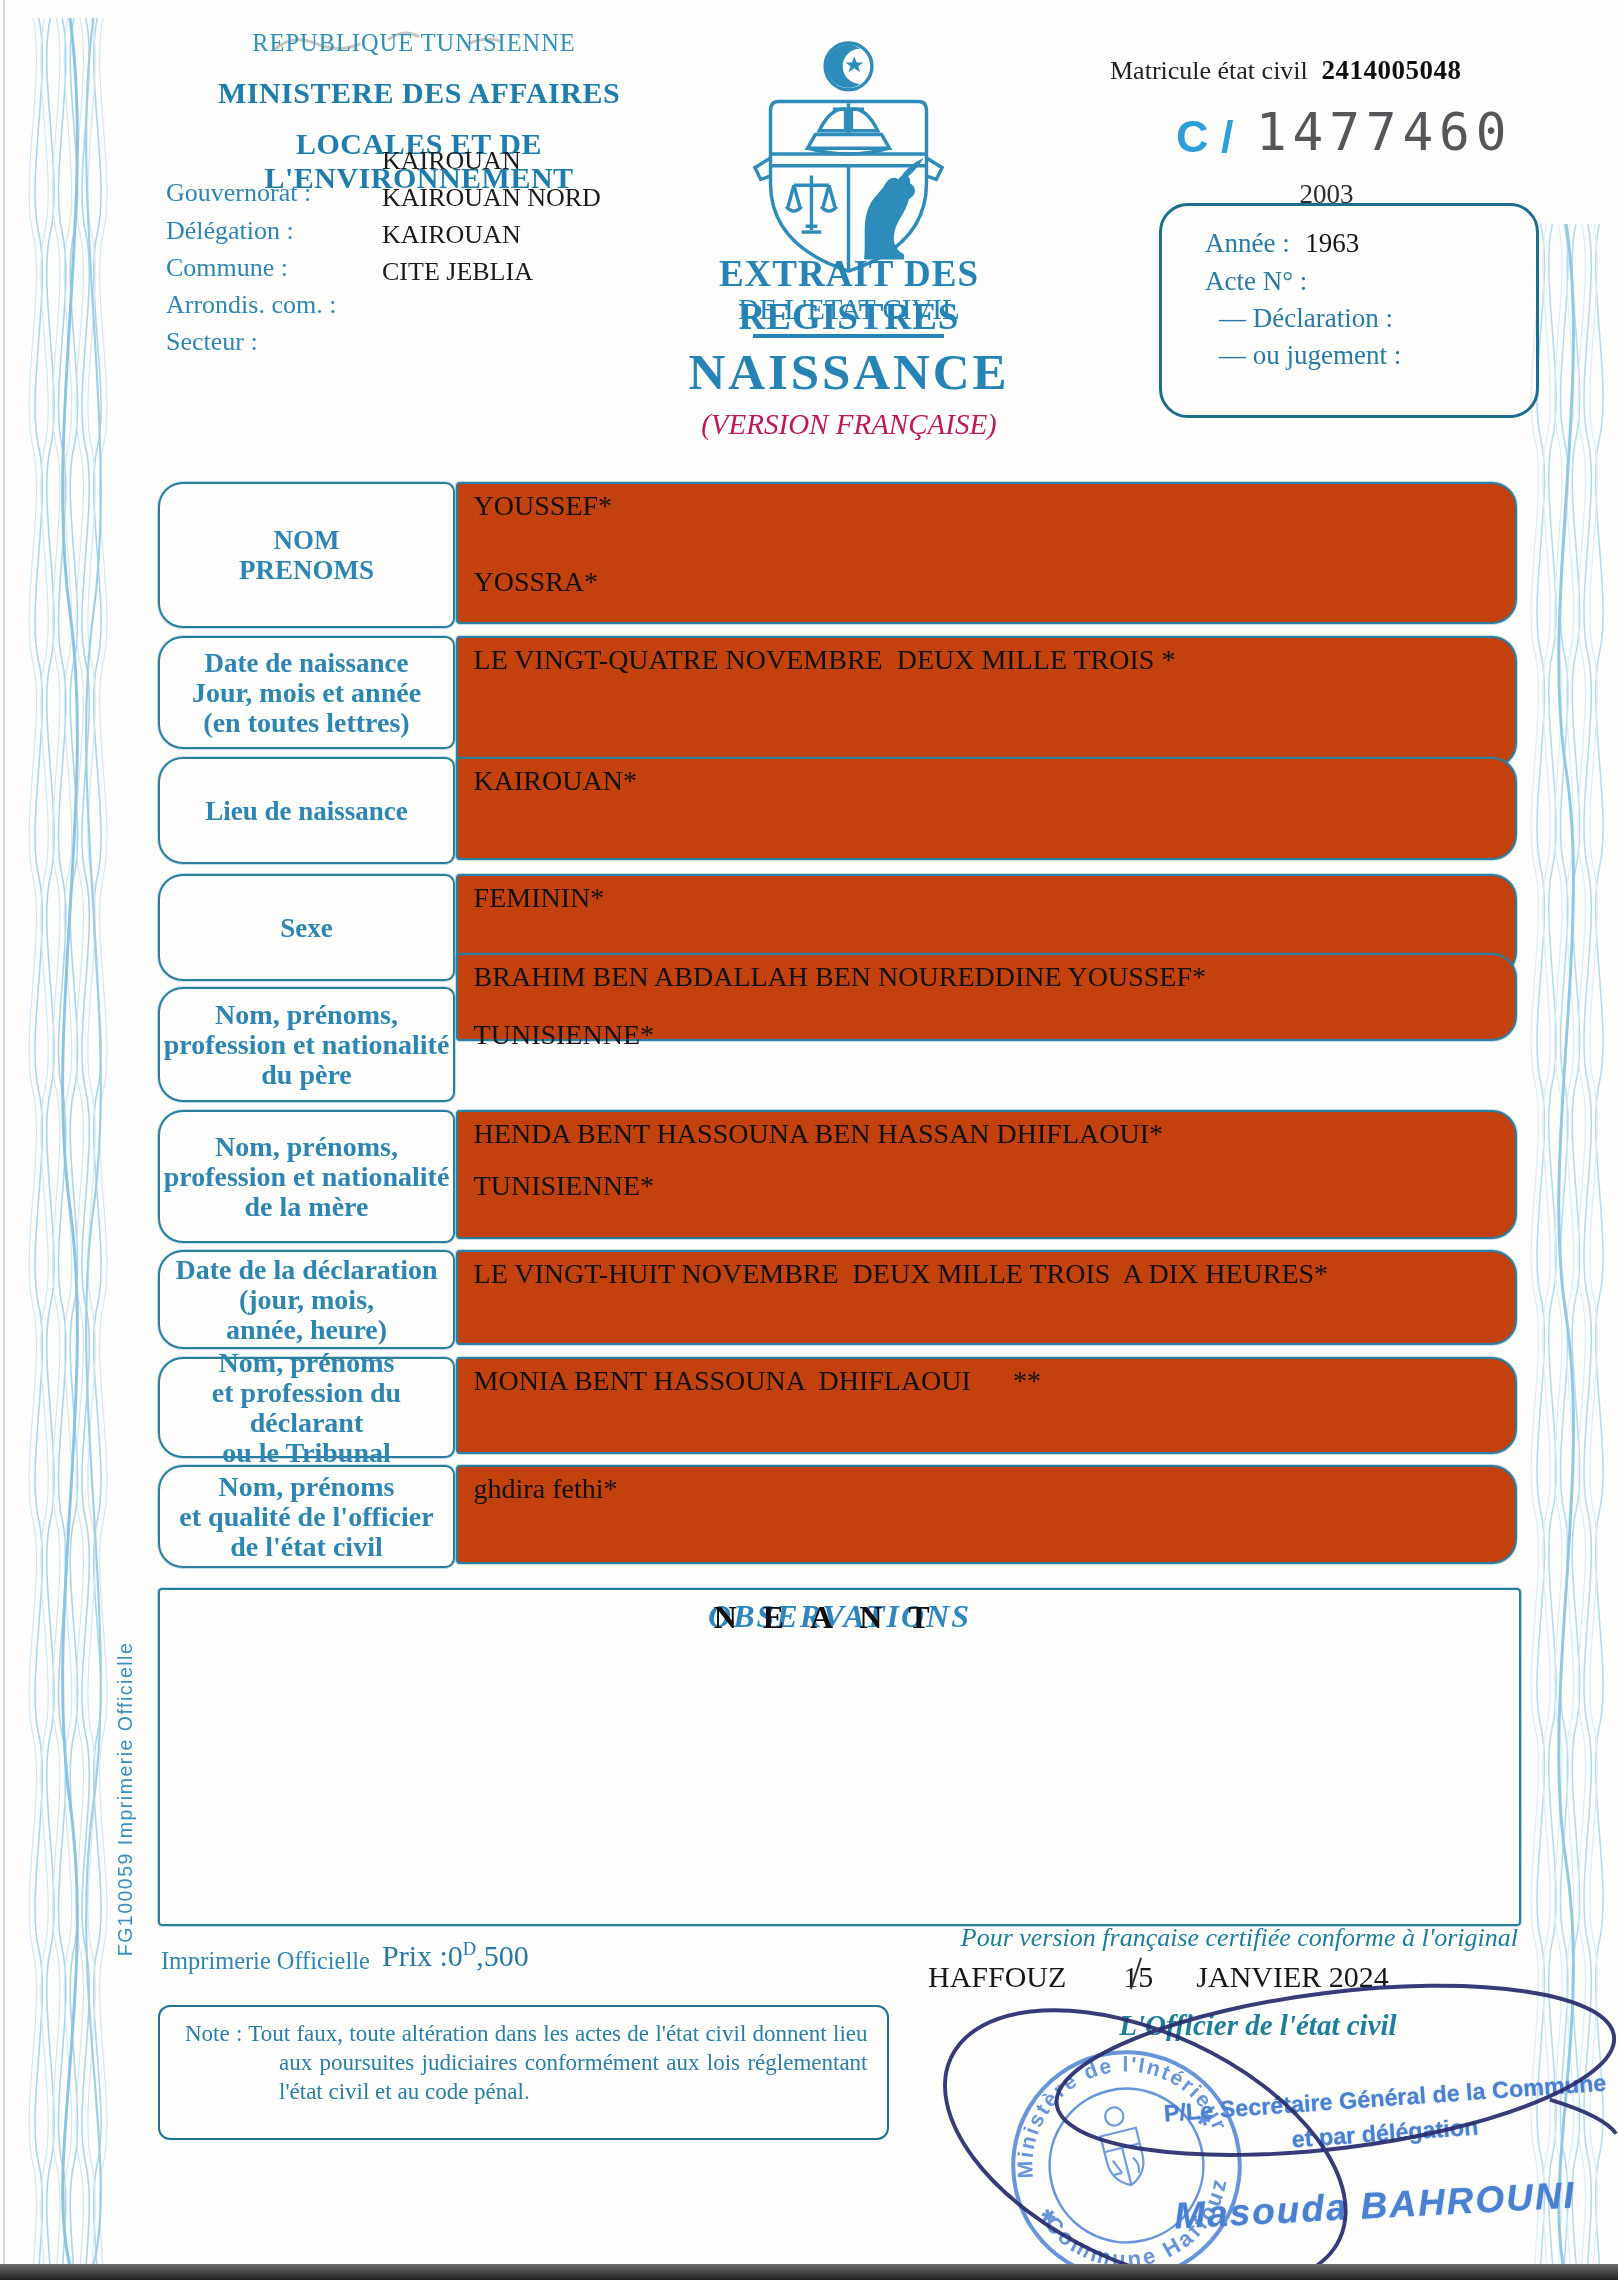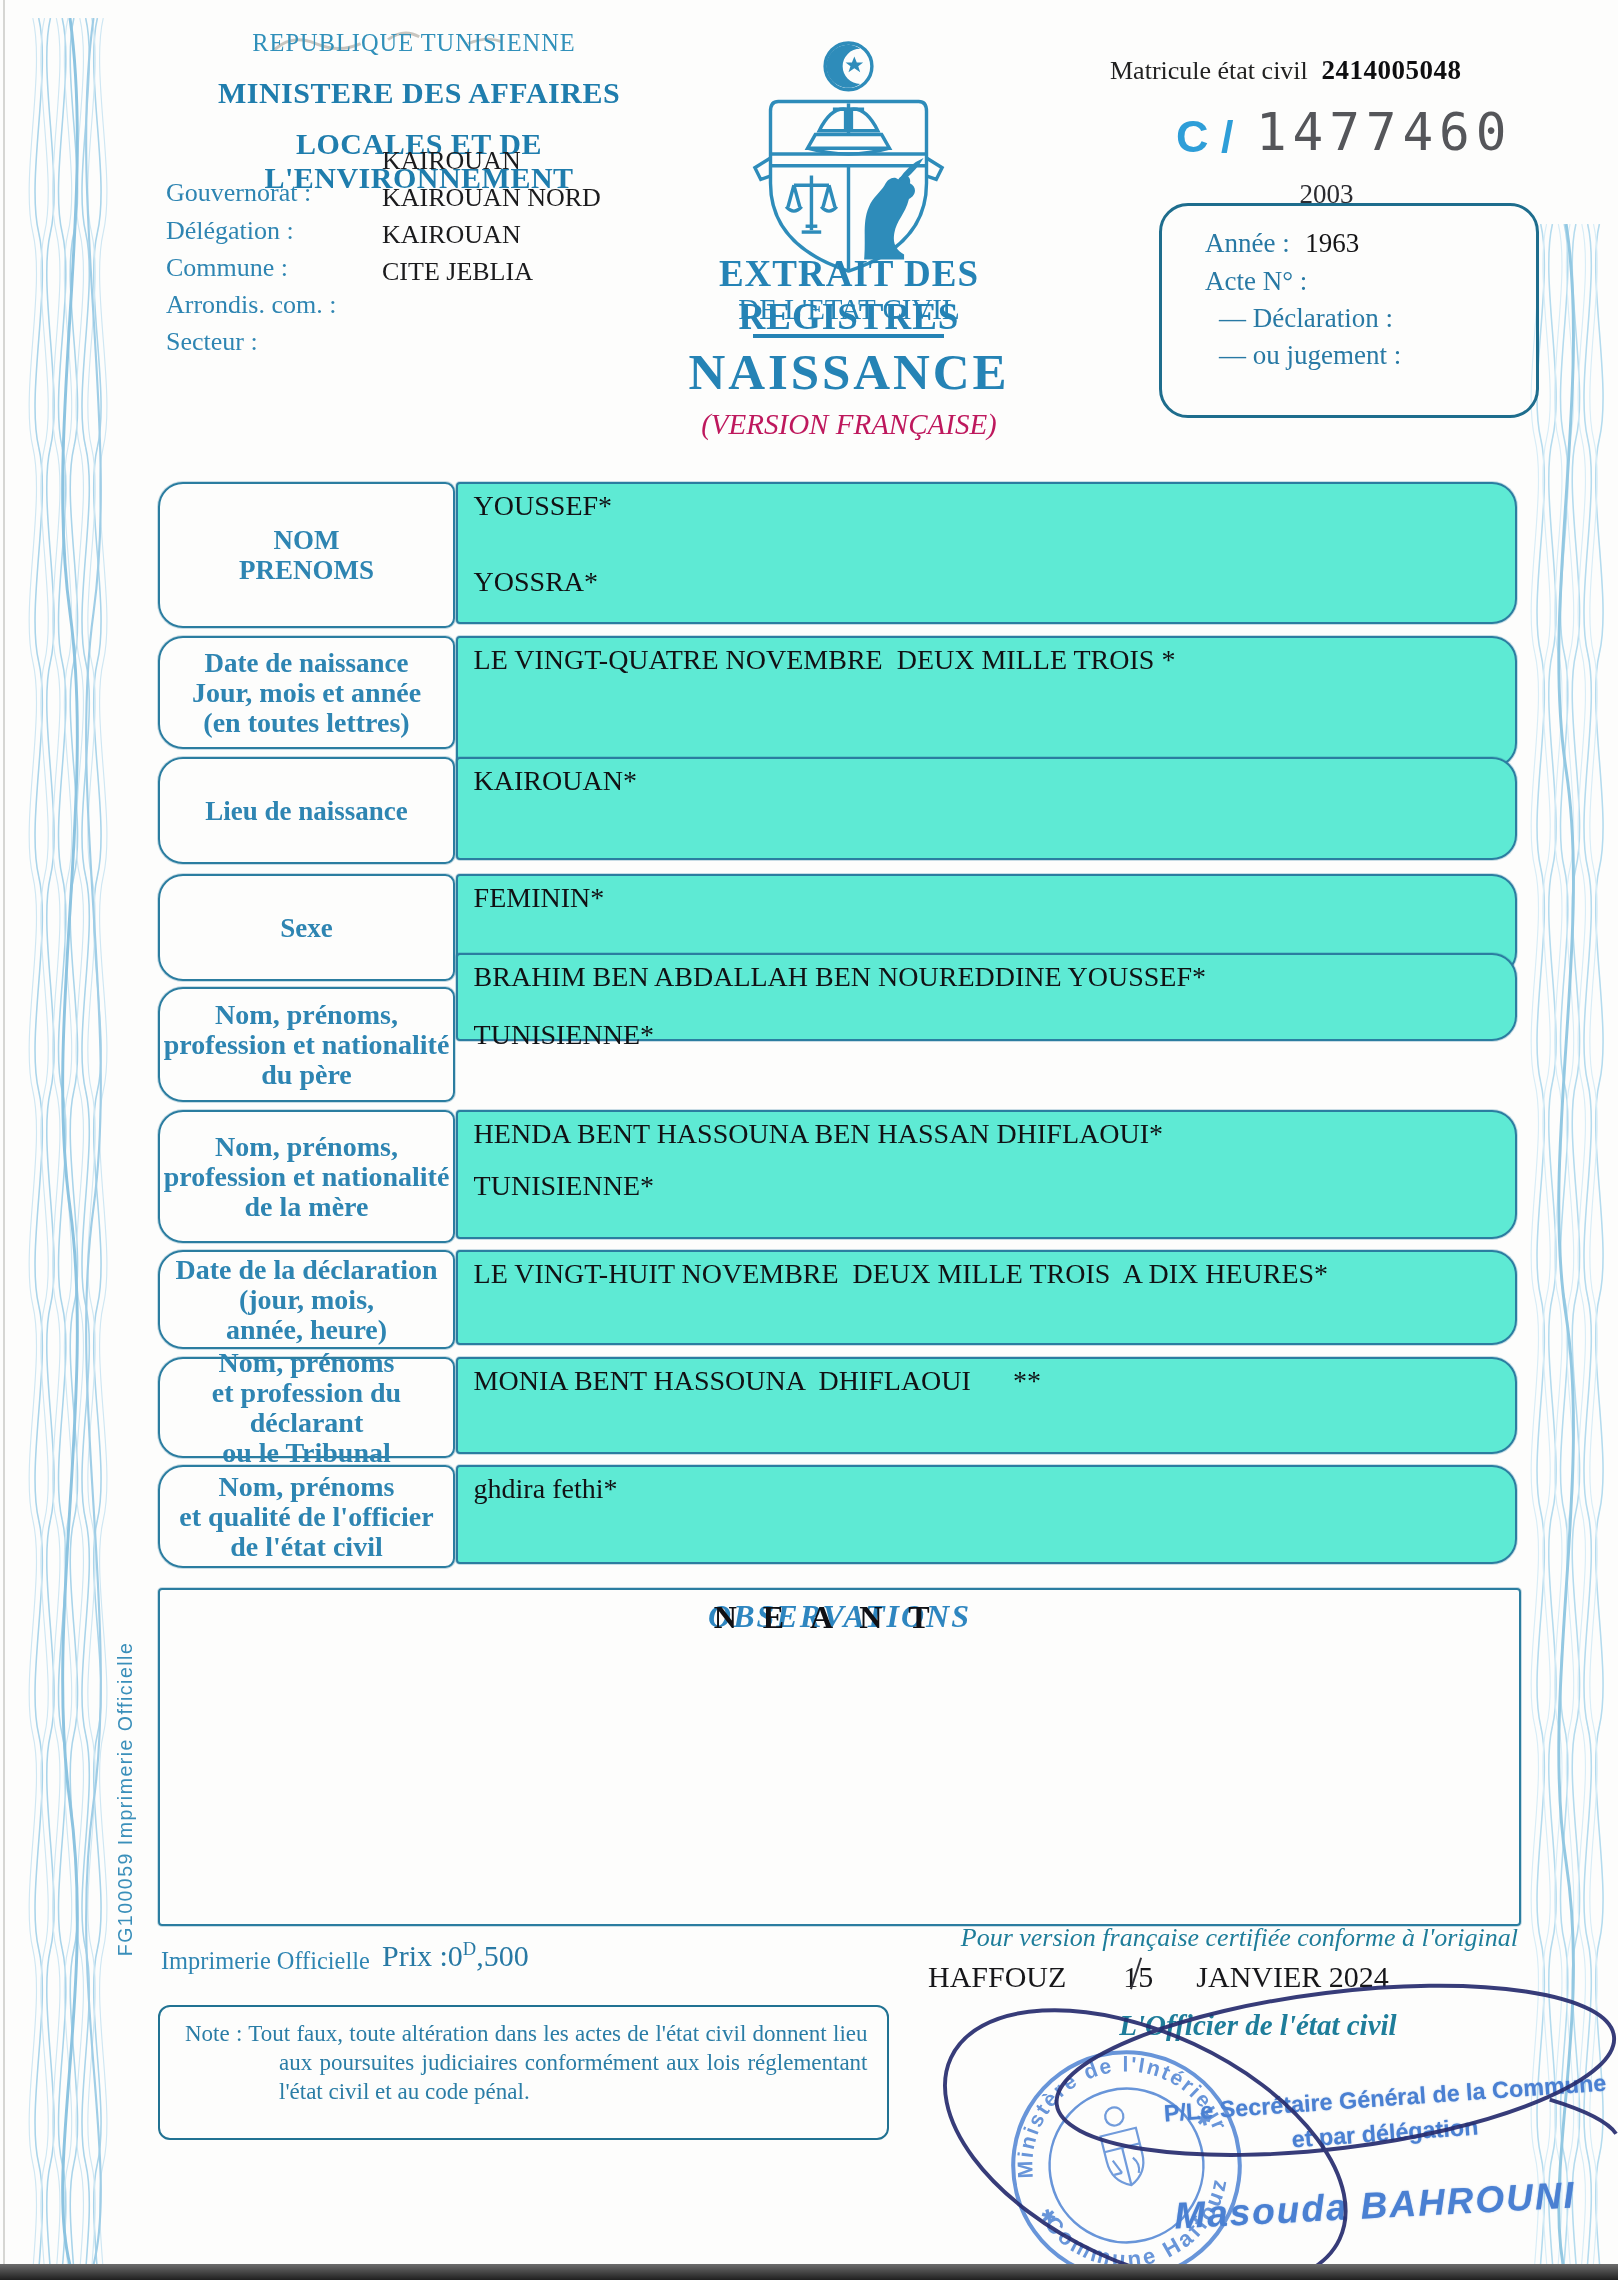--- a/index.html
+++ b/index.html
@@ -27,21 +27,21 @@
   .annee-box{left:1159px;top:203px;width:374px;height:209px;border:3.4px solid #1e6d8d;border-radius:29px;}
   .annee-line{position:absolute;left:43px;font-size:27px;color:#2879a4;white-space:nowrap;}
   .annee-line .val{color:#141416;margin-left:15.6px;}
   
   .lblbox{position:absolute;left:158px;width:293px;border:2.4px solid #2b7da0;border-radius:25px 9.8px 9.8px 25px;
           box-shadow:0 0 0 1px rgba(43,125,160,.25);display:flex;flex-direction:column;justify-content:center;
           align-items:center;text-align:center;background:#fdfdfc;}
   .lbl-line{font-size:28px;line-height:30px;color:#2e85b2;font-weight:bold;}
   .lbl-line.b{font-weight:bold;font-size:27px;}
   .valbox{position:absolute;left:456px;width:1061px;border:2.4px solid #2b7da0;border-radius:3.9px 25px 25px 3.9px;
-          box-shadow:0 0 0 1px rgba(43,125,160,.25);padding:4.9px 15.6px;box-sizing:border-box;background:#5eead4;}
+          box-shadow:0 0 0 1px rgba(43,125,160,.25);padding:4.9px 15.6px;box-sizing:border-box;background:#c2410c;}
   .val-line{font-size:28px;line-height:33px;color:#111114;white-space:pre;}
   
   .obs-box{left:158px;top:1580px;width:1359px;height:334px;border:2.9px solid #2b7da0;border-radius:4px;
            box-shadow:0 0 0 1px rgba(43,125,160,.25);margin-top:8px;}
   .obs-title-wrap{position:absolute;left:0;top:7.8px;width:100%;text-align:center;height:43px;}
   .obs-title{font-size:32px;font-style:italic;font-weight:bold;letter-spacing:2px;color:#2e86c0;}
   .obs-overprint{position:absolute;left:50%;top:1px;transform:translateX(-52%);font-size:32px;font-weight:bold;
                  letter-spacing:26px;color:#101014;}
   .side-vert{left:125px;top:1799px;transform:translate(-50%,-50%) rotate(-90deg);white-space:nowrap;
              font-family:"Liberation Sans",sans-serif;font-size:19.5px;letter-spacing:1.5px;color:#3a8fba;}

